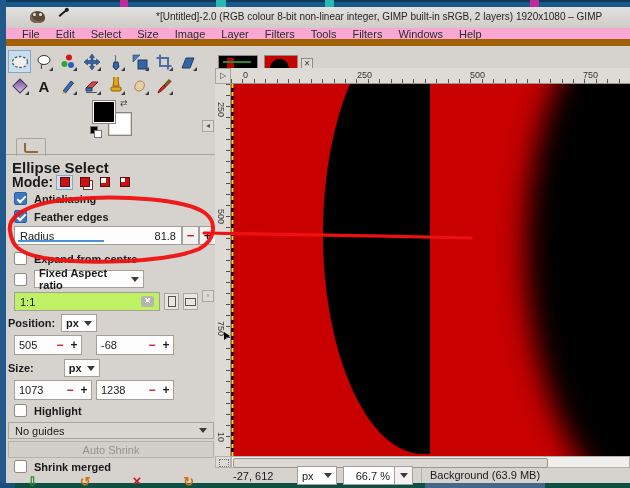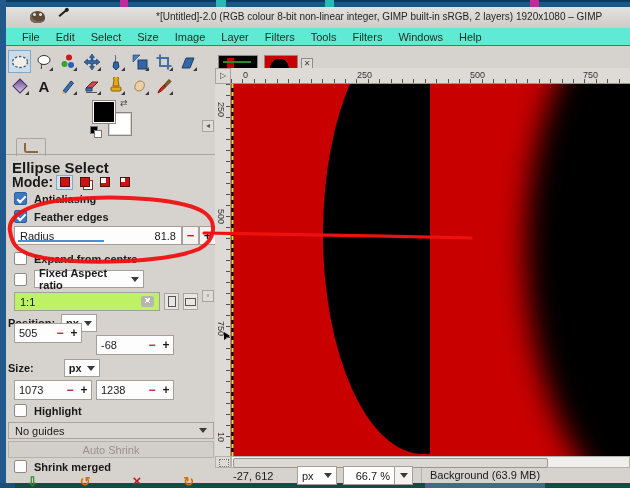--- a/index.html
+++ b/index.html
@@ -23,22 +23,22 @@
     border-bottom:1px solid #b2ada7;display:flex;align-items:center}
   .wilber{position:absolute;left:24px;top:4px;width:15px;height:12px;background:#5b4a3a;
     border-radius:50% 50% 40% 40%;box-shadow:inset 2px -2px 0 #7a6752}
   .wilber::after{content:"";position:absolute;left:3px;top:2px;width:3px;height:3px;background:#e8e4dd;border-radius:50%;box-shadow:6px 0 0 #e8e4dd}
   .pin{position:absolute;left:52px;top:5px;width:10px;height:2px;background:#1c1c1c;transform:rotate(-40deg)}
   .pin::after{content:"";position:absolute;right:-2px;top:-1px;width:4px;height:4px;background:#1c1c1c;border-radius:50%}
   .title-text{position:absolute;left:150px;top:4px;width:480px;white-space:nowrap;overflow:hidden;
     font-size:10px;color:#262626}
 
   
-  .menubar{left:6px;top:28px;width:624px;height:18px;background:#5eead4;display:flex;align-items:center;
-    border-bottom:1px solid #a16207;padding-left:8px;box-sizing:border-box}
+  .menubar{left:6px;top:28px;width:624px;height:18px;background:#f9a8d4;display:flex;align-items:center;
+    border-bottom:7px solid #a16207;padding-left:8px;box-sizing:border-box}
   .menu-item{font-size:11px;color:#2b2b2b;padding:1px 8px 1px 8px;cursor:default}
 
   
   .panel{left:6px;top:46px;width:209px;height:437px;background:#d6d3cf}
   .tools-row{left:2px;display:flex}
   .tool{width:23px;height:23px;margin:0 1px 1px 0;display:flex;align-items:center;justify-content:center;position:relative;border:1px solid transparent;box-sizing:border-box}
   .tool.active{background:#c7ddf0;border:1px solid #86a7c4}
   .tool.grp::after{content:"";position:absolute;right:1px;bottom:1px;width:0;height:0;
     border-left:4px solid transparent;border-bottom:4px solid #3a3a3a}
 
@@ -353,21 +353,21 @@
       </div>
   </div>
 
   <div class="abs" style="left:2px;top:268px;display:flex;align-items:center;gap:6px;font-size:11px;font-weight:bold">
     <span>Position:</span>
     <div class="ddbox" style="width:36px">
       <span>px</span>
       <div class="chev"></div>
     </div>
   </div>
-  <div class="spin" style="left:8px;top:277px;width:68px">
+  <div class="spin" style="left:8px;top:289px;width:68px">
     <span class="val">505</span>
     <span class="bm">−</span>
     <span class="bp">+</span>
   </div>
   <div class="spin" style="left:90px;top:289px;width:78px">
     <span class="val">-68</span>
     <span class="bm">−</span>
     <span class="bp">+</span>
   </div>
 

